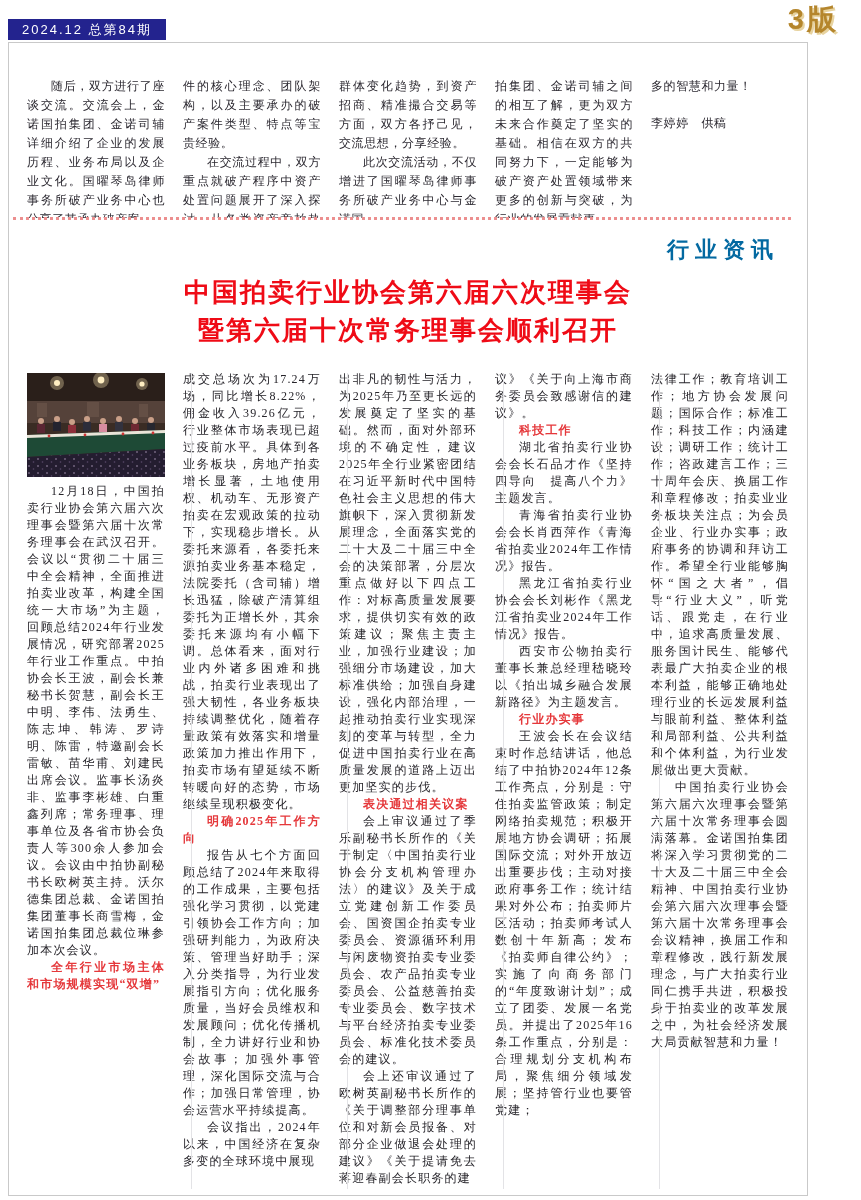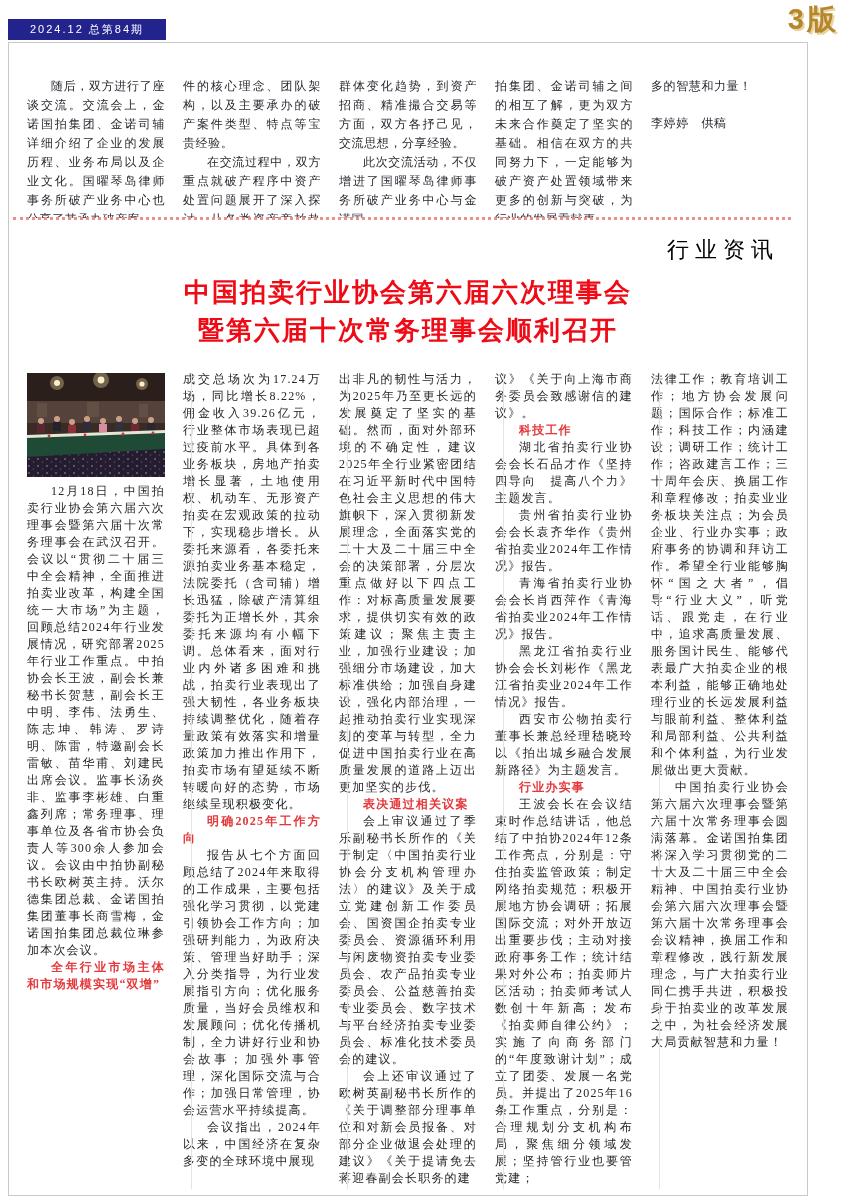--- a/index.html
+++ b/index.html
@@ -1,41 +1,41 @@
 <!DOCTYPE html>
 <html><head>
 <meta charset="utf-8">
 <style>
   html,body{margin:0;padding:0;background:#fff;}
   .page{position:relative;width:861px;height:1200px;background:#ffffff;overflow:hidden;
         font-family:"Liberation Serif","DejaVu Serif",serif;}
 
   
   .issue-badge{position:absolute;left:8px;top:19px;height:21px;line-height:21px;
-idth:auto;padding:0 22px;background:#23238e;color:#ffffff;
-    font-family:"Liberation Sans","DejaVu Sans",sans-serif;font-size:11px;letter-spacing:2px;}
+idth:auto;padding:0 14px;background:#23238e;color:#ffffff;
+    font-family:"Liberation Sans","DejaVu Sans",sans-serif;font-size:13px;letter-spacing:2px;}
   .page-number{position:absolute;right:22px;top:0px;
     font-family:"Liberation Sans","DejaVu Sans",sans-serif;font-weight:900;font-size:29px;
     color:#b5862c;letter-spacing:3px;text-shadow:2px 2px 0 #e7d3a0;}
 
   
   .content-box{position:absolute;left:8px;top:42px;width:798px;height:1152px;
     border:1px solid #c9c9c9;background:#fff;}
 
   
   .top-article{position:absolute;left:18px;top:34px;width:762px;height:141px;
     display:flex;gap:18px;}
   .tcol{flex:1 1 0;overflow:hidden;font-size:12px;line-height:19px;letter-spacing:0.6px;
     color:#2b2830;text-align:justify;}
 
   .dashed-sep{position:absolute;left:4px;right:16px;top:174px;height:0;
     border-top:3px dotted #ec8f8f;}
 
   
-  .section-label{position:absolute;right:28px;top:192px;color:#000000;font-weight:normal;
+  .section-label{position:absolute;right:28px;top:192px;color:#0369a1;font-weight:bold;
     font-size:22px;letter-spacing:6px;text-align:center;}
   .headline{position:absolute;left:0;top:230px;width:100%;margin:0;text-align:center;
     font-family:"Liberation Sans","DejaVu Sans",sans-serif;font-weight:900;
     color:#ef0b16;font-size:26px;line-height:38px;letter-spacing:2px;}
 
   
   .main-article{position:absolute;left:18px;top:328px;width:762px;height:820px;
     display:flex;gap:18px;}
   .mcol{flex:1 1 0;overflow:hidden;font-size:12px;line-height:17px;letter-spacing:1.2px;
     color:#26242a;text-align:justify;}
@@ -158,21 +158,20 @@
       <div class="mcol">
           <p class="para k-c">出非凡的韧性与活力，为2025年乃至更长远的发展奠定了坚实的基础。然而，面对外部环境的不确定性，建议2025年全行业紧密团结在习近平新时代中国特色社会主义思想的伟大旗帜下，深入贯彻新发展理念，全面落实党的二十大及二十届三中全会的决策部署，分层次重点做好以下四点工作：对标高质量发展要求，提供切实有效的政策建议；聚焦主责主业，加强行业建设；加强细分市场建设，加大标准供给；加强自身建设，强化内部治理，一起推动拍卖行业实现深刻的变革与转型，全力促进中国拍卖行业在高质量发展的道路上迈出更加坚实的步伐。</p>
           <p class="para k-sub">表决通过相关议案</p>
           <p class="para k-p">会上审议通过了季乐副秘书长所作的《关于制定〈中国拍卖行业协会分支机构管理办法〉的建议》及关于成立党建创新工作委员会、国资国企拍卖专业委员会、资源循环利用与闲废物资拍卖专业委员会、农产品拍卖专业委员会、公益慈善拍卖专业委员会、数字技术与平台经济拍卖专业委员会、标准化技术委员会的建议。</p>
           <p class="para k-p">会上还审议通过了欧树英副秘书长所作的《关于调整部分理事单位和对新会员报备、对部分企业做退会处理的建议》《关于提请免去蒋迎春副会长职务的建</p>
         </div>
       <div class="mcol">
           <p class="para k-c">议》《关于向上海市商务委员会致感谢信的建议》。</p>
           <p class="para k-sub">科技工作</p>
           <p class="para k-p">湖北省拍卖行业协会会长石品才作《坚持四导向　提高八个力》主题发言。</p>
-          <p class="para k-p">贵州省拍卖行业协会会长袁齐华作《贵州省拍卖业2024年工作情况》报告。</p>
           <p class="para k-p">青海省拍卖行业协会会长肖西萍作《青海省拍卖业2024年工作情况》报告。</p>
           <p class="para k-p">黑龙江省拍卖行业协会会长刘彬作《黑龙江省拍卖业2024年工作情况》报告。</p>
           <p class="para k-p">西安市公物拍卖行董事长兼总经理嵇晓玲以《拍出城乡融合发展新路径》为主题发言。</p>
           <p class="para k-sub">行业办实事</p>
           <p class="para k-p">王波会长在会议结束时作总结讲话，他总结了中拍协2024年12条工作亮点，分别是：守住拍卖监管政策；制定网络拍卖规范；积极开展地方协会调研；拓展国际交流；对外开放迈出重要步伐；主动对接政府事务工作；统计结果对外公布；拍卖师片区活动；拍卖师考试人数创十年新高；发布《拍卖师自律公约》；实施了向商务部门的“年度致谢计划”；成立了团委、发展一名党员。并提出了2025年16条工作重点，分别是：合理规划分支机构布局，聚焦细分领域发展；坚持管行业也要管党建；</p>
         </div>
       <div class="mcol">
           <p class="para k-c">法律工作；教育培训工作；地方协会发展问题；国际合作；标准工作；科技工作；内涵建设；调研工作；统计工作；咨政建言工作；三十周年会庆、换届工作和章程修改；拍卖业业务板块关注点；为会员企业、行业办实事；政府事务的协调和拜访工作。希望全行业能够胸怀“国之大者”，倡导“行业大义”，听党话、跟党走，在行业中，追求高质量发展、服务国计民生、能够代表最广大拍卖企业的根本利益，能够正确地处理行业的长远发展利益与眼前利益、整体利益和局部利益、公共利益和个体利益，为行业发展做出更大贡献。</p>
           <p class="para k-p">中国拍卖行业协会第六届六次理事会暨第六届十次常务理事会圆满落幕。金诺国拍集团将深入学习贯彻党的二十大及二十届三中全会精神、中国拍卖行业协会第六届六次理事会暨第六届十次常务理事会会议精神，换届工作和章程修改，践行新发展理念，与广大拍卖行业同仁携手共进，积极投身于拍卖业的改革发展之中，为社会经济发展大局贡献智慧和力量！</p>
         </div>

